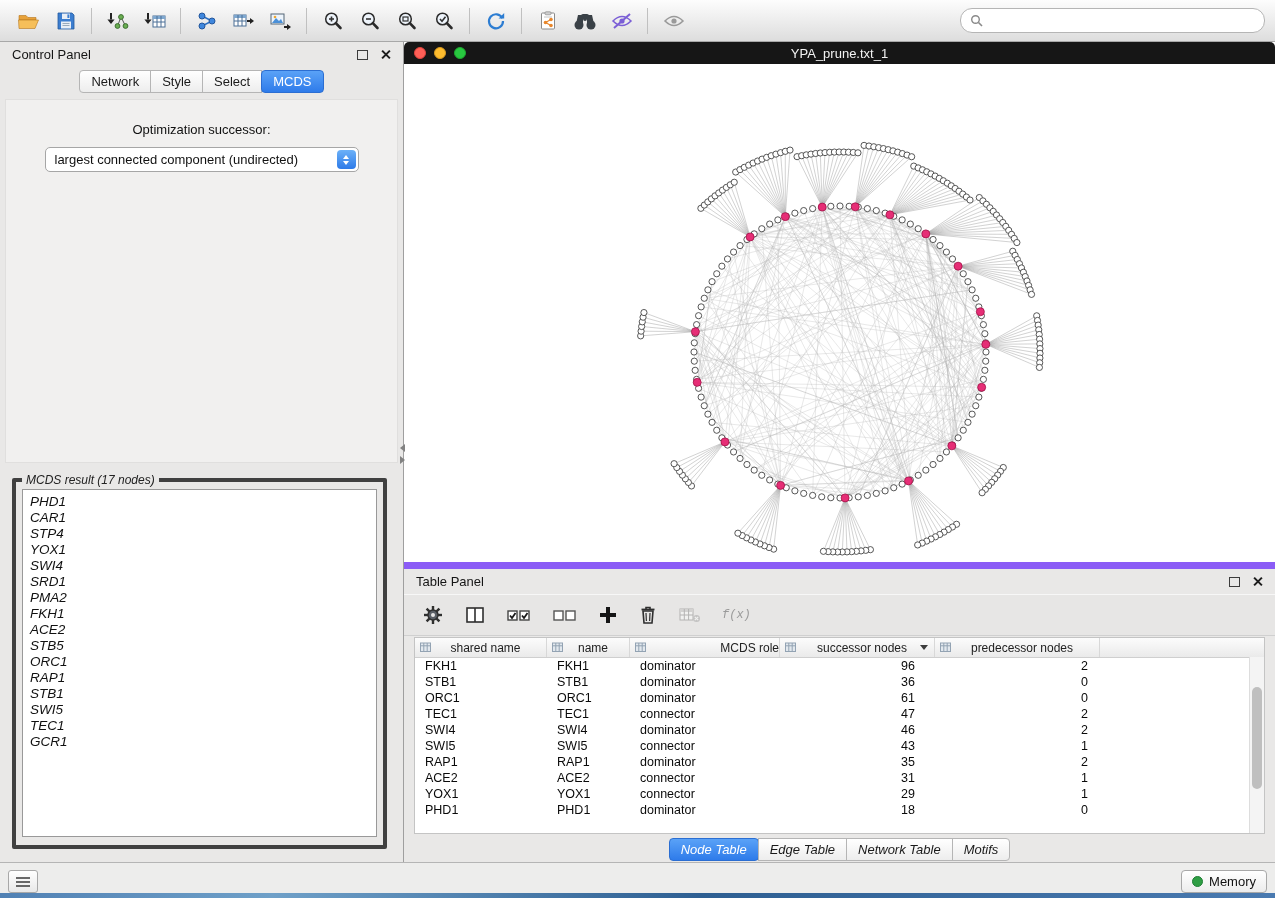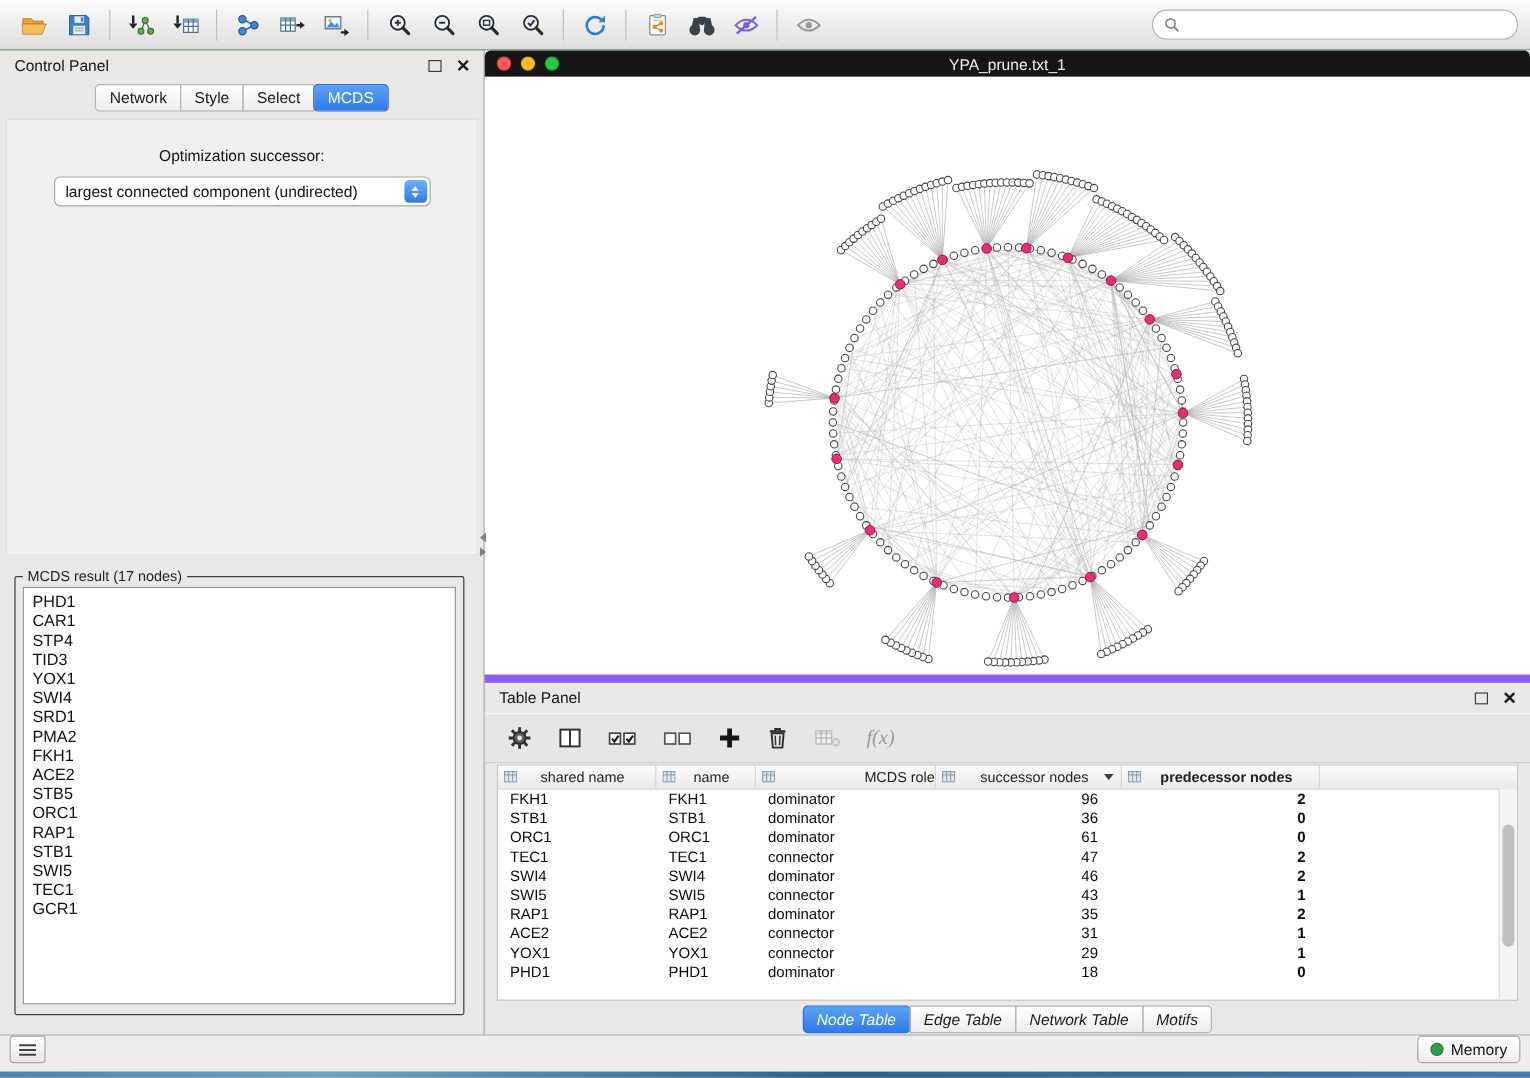--- a/index.html
+++ b/index.html
@@ -40,64 +40,64 @@
   .opt-label{text-align:center;margin-top:22px;font-size:13px;color:#111;}
   .dropdown{margin:10px auto 0;width:312px;height:23px;background:#fff;border:1px solid #a6a6a6;border-radius:5px;display:flex;align-items:center;font-size:13px;}
   .dd-text{padding-left:9px;flex:1;color:#111;overflow:hidden;white-space:nowrap;}
   .dd-stepper{width:19px;height:19px;margin-right:2px;border-radius:4px;background:linear-gradient(#6cb1f8,#2d7ae8);display:flex;flex-direction:column;align-items:center;justify-content:center;gap:2px;flex:0 0 19px;}
   .dd-up{width:0;height:0;border-left:3.5px solid transparent;border-right:3.5px solid transparent;border-bottom:4px solid #fff;}
   .dd-down{width:0;height:0;border-left:3.5px solid transparent;border-right:3.5px solid transparent;border-top:4px solid #fff;}
   .btn-row{display:flex;justify-content:center;gap:16px;margin-top:14px;}
   .btn{font-size:13px;padding:3px 13px;background:linear-gradient(#ffffff,#ececec);border:1px solid #ababab;border-radius:4px;color:#111;font-family:"Liberation Sans",sans-serif;}
   .btn.focused{box-shadow:0 0 0 3px rgba(80,150,250,0.55);border-color:#6f9ee8;}
 
-  .result-fieldset{margin:10px 16px 4px 12px;border:1px solid #404040;border-radius:2px;padding:2px 6px 8px 6px;flex:0 0 auto;}
+  .result-fieldset{margin:10px 16px 4px 12px;border:4px solid #404040;border-radius:2px;padding:2px 6px 8px 6px;flex:0 0 auto;font-style:italic;}
   .result-fieldset legend{font-size:12px;color:#222;padding:0 4px;}
   .result-list{background:#fff;border:1px solid #999;height:342px;overflow:hidden;padding:4px 0 0 7px;}
   .result-item{font-size:13.5px;line-height:16px;color:#111;}
 
   
   .right-col{flex:1;display:flex;flex-direction:column;min-width:0;min-height:0;}
   .network-window{height:520px;flex:0 0 520px;display:flex;flex-direction:column;background:#fff;}
   .net-titlebar{height:22px;flex:0 0 22px;background:#161616;position:relative;display:flex;align-items:center;justify-content:center;border-top-left-radius:5px;border-top-right-radius:5px;}
   .net-title{color:#f2f2f2;font-size:13px;}
   .tl{position:absolute;top:5px;width:12px;height:12px;border-radius:50%;box-sizing:border-box;}
   .tl.red{left:10px;background:#ff5f57;border:1px solid #e0443e;}
   .tl.yellow{left:30px;background:#febc2e;border:1px solid #d89b20;}
   .tl.green{left:50px;background:#28c840;border:1px solid #1ea72f;}
   .net-canvas{flex:1;background:#ffffff;position:relative;overflow:hidden;}
 
   
   .table-panel{flex:1;background:#e9e8e7;display:flex;flex-direction:column;min-height:0;border-top:7px solid #8b5cf6;}
   .tp-toolbar{height:40px;flex:0 0 40px;background:#e7e6e5;border-top:1px solid #f7f7f7;border-bottom:1px solid #d0d0d0;display:flex;align-items:center;padding-left:18px;gap:20px;}
   .tp-icon{display:flex;align-items:center;}
-  .fx-label{font-family:Liberation Serif, serif;font-style:italic;font-size:17px;color:#9a9a9a;}
+  .fx-label{font-family:Liberation Mono, monospace;font-style:italic;font-size:12px;color:#9a9a9a;}
   .table-wrap{flex:1;margin:1px 10px 2px 10px;background:#fff;border:1px solid #c4c4c4;position:relative;overflow:hidden;min-height:0;}
   .thead{height:19px;display:flex;background:linear-gradient(#fcfcfc,#eaeaea);border-bottom:1px solid #cfcfcf;}
   .hcell{position:relative;display:flex;align-items:center;justify-content:center;font-size:12px;color:#222;border-right:1px solid #d8d8d8;box-sizing:border-box;}
   .hcell svg{position:absolute;left:5px;top:4px;}
   .hlabel{margin-left:10px;}
   .hsort{position:absolute;right:6px;top:7px;width:0;height:0;border-left:4px solid transparent;border-right:4px solid transparent;border-top:5px solid #3c3c3c;}
   .c0{width:132px;flex:0 0 132px;}
   .c1{width:83px;flex:0 0 83px;}
   .c2{width:150px;flex:0 0 150px;justify-content:flex-end;}
   .c3{width:155px;flex:0 0 155px;align-items:center;}
-  .c4{width:165px;flex:0 0 165px;font-weight:bold;}
+  .c4{width:165px;flex:0 0 165px;}
   .hfill{flex:1;border-right:none;}
   .trow{display:flex;height:16px;align-items:center;}
   .tcell{font-size:12.5px;color:#0a0a0a;overflow:hidden;white-space:nowrap;box-sizing:border-box;}
   .tcell.c0,.tcell.c1,.tcell.c2{padding-left:10px;}
   .tcell.c3{text-align:right;padding-right:20px;}
   .tcell.c4{text-align:right;padding-right:12px;}
   .vscroll{position:absolute;top:19px;right:0;bottom:0;width:14px;background:#f4f4f4;border-left:1px solid #ddd;}
   .vthumb{position:absolute;top:30px;left:1.5px;width:10px;height:102px;background:#bfbfbf;border-radius:5px;}
   .tp-tabs{height:26px;flex:0 0 26px;display:flex;justify-content:center;align-items:center;font-style:italic;}
 
   
-  .status-bar{height:30px;flex:0 0 30px;background:#ededec;border-top:1px solid #b5b5b5;display:flex;align-items:flex-start;padding:0 8px;}
+  .status-bar{height:30px;flex:0 0 30px;background:#ededec;border-top:1px solid #b5b5b5;display:flex;align-items:flex-end;padding:0 8px;}
   .status-left-btn{width:28px;height:21px;border:1px solid #a8a8a8;border-radius:3px;background:linear-gradient(#fff,#e8e8e8);display:flex;align-items:center;justify-content:center;}
   .memory-btn{margin-left:auto;height:21px;border:1px solid #a8a8a8;border-radius:4px;background:linear-gradient(#ffffff,#ececec);display:flex;align-items:center;gap:6px;padding:0 10px;font-size:13px;color:#111;}
   .mem-dot{width:11px;height:11px;border-radius:50%;background:#2f9e44;border:1px solid #1e7e34;box-sizing:border-box;}
 
   
   .splitter-handle{position:absolute;left:397px;top:402px;width:10px;height:26px;display:flex;flex-direction:column;gap:4px;align-items:center;z-index:5;}
   .tri-left{width:0;height:0;border-top:4px solid transparent;border-bottom:4px solid transparent;border-right:5px solid #828282;}
   .tri-right{width:0;height:0;border-top:4px solid transparent;border-bottom:4px solid transparent;border-left:5px solid #828282;}
 </style>
 </head>
@@ -283,21 +283,20 @@
               <span class="dd-down"></span>
             </span>
         </div>
       </div>
       <fieldset class="result-fieldset">
         <legend>MCDS result (17 nodes)</legend>
         <div class="result-list">
             <div class="result-item">PHD1</div>
             <div class="result-item">CAR1</div>
             <div class="result-item">STP4</div>
-            <div class="result-item">TID3</div>
             <div class="result-item">YOX1</div>
             <div class="result-item">SWI4</div>
             <div class="result-item">SRD1</div>
             <div class="result-item">PMA2</div>
             <div class="result-item">FKH1</div>
             <div class="result-item">ACE2</div>
             <div class="result-item">STB5</div>
             <div class="result-item">ORC1</div>
             <div class="result-item">RAP1</div>
             <div class="result-item">STB1</div>

